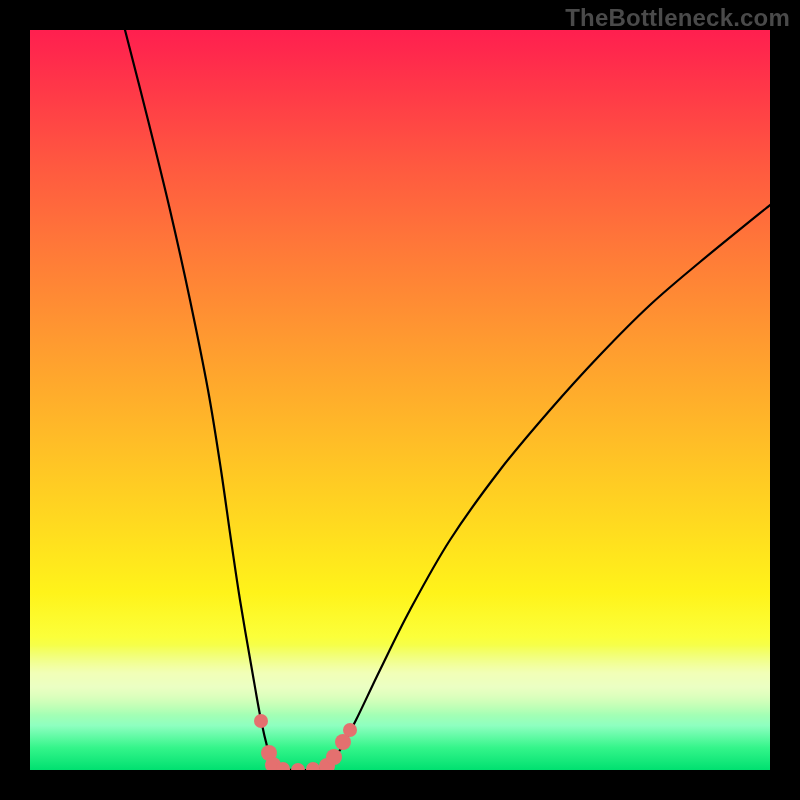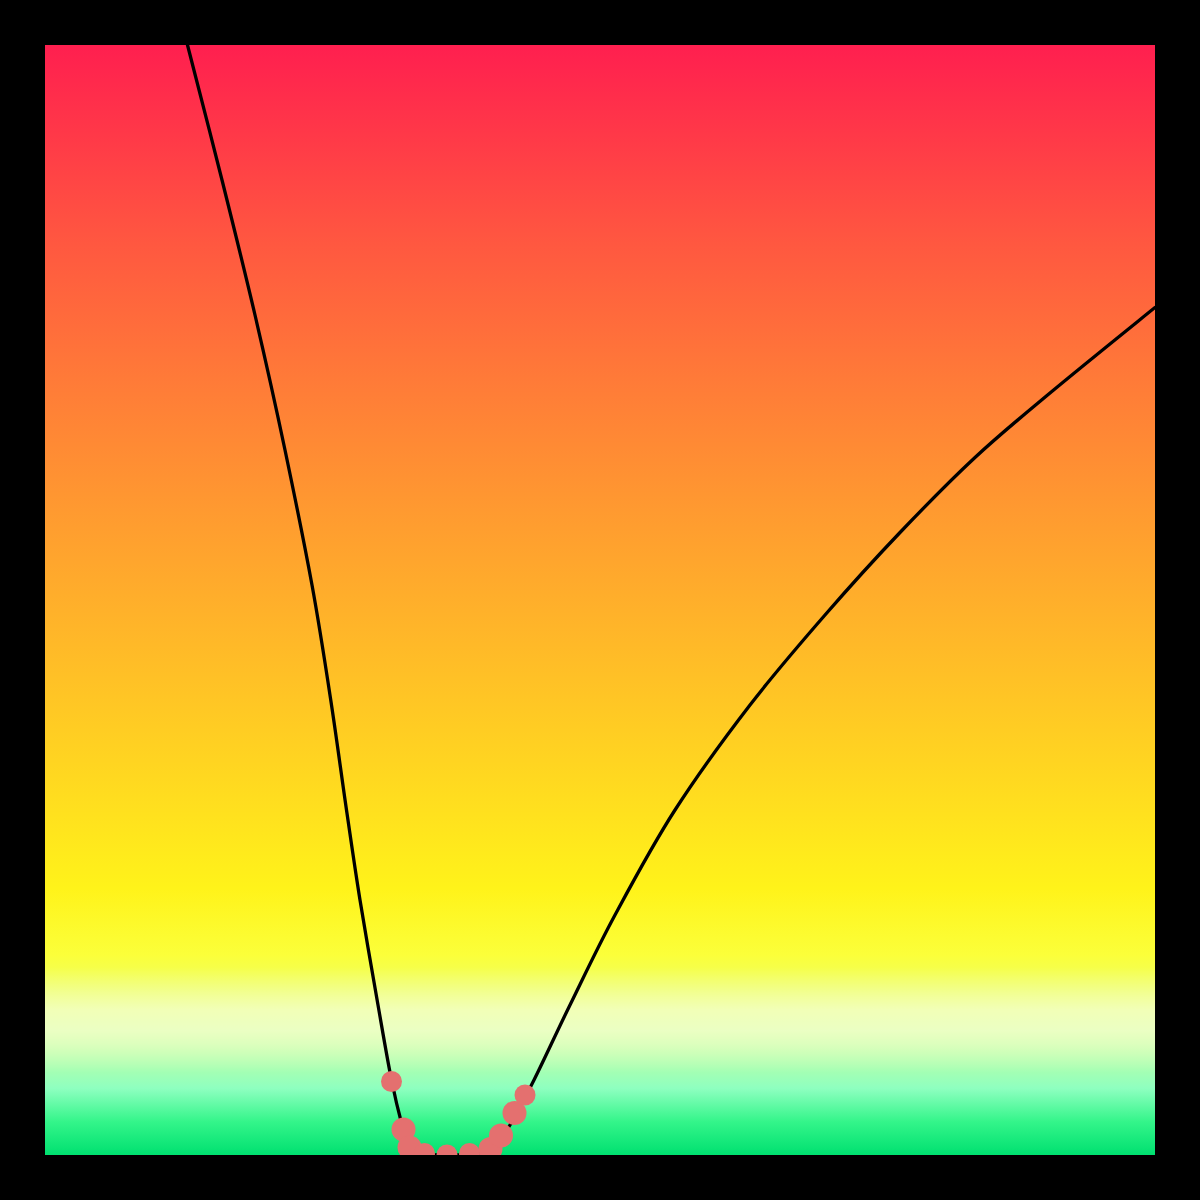--- a/index.html
+++ b/index.html
@@ -67,20 +67,21 @@
     position: absolute;
     inset: 0;
     width: 740px;
     height: 740px;
   }
 </style>
 </head>
 <body>
 
 <div class="frame">
+  <div class="watermark">TheBottleneck.com</div>
 
   <div class="plot">
     <div class="gradient"></div>
     <div class="bright-band"></div>
     <svg class="curve" viewBox="0 0 740 740" preserveAspectRatio="none">
       <g id="series-group">
           <path d="M 95 0 C 98.8 15.0, 110.5 60.0, 118 90 C 125.5 120.0, 133.0 150.0, 140 180 C 147.0 210.0, 153.7 240.0, 160 270 C 166.3 300.0, 172.8 331.7, 178 360 C 183.2 388.3, 187.2 415.0, 191 440 C 194.8 465.0, 197.8 488.3, 201 510 C 204.2 531.7, 206.5 548.3, 210 570 C 213.5 591.7, 218.5 620.0, 222 640 C 225.5 660.0, 228.3 676.7, 231 690 C 233.7 703.3, 236.0 712.5, 238 720 C 240.0 727.5, 242.2 732.5, 243 735" fill="none" stroke="#000000" stroke-width="2.2" stroke-linecap="round"></path>
           <path d="M 243 735 C 244.5 735.7, 248.5 738.2, 252 739 C 255.5 739.8, 260.0 739.8, 264 740 C 268.0 740.2, 272.0 740.2, 276 740 C 280.0 739.8, 284.3 739.7, 288 739 C 291.7 738.3, 296.3 736.5, 298 736" fill="none" stroke="#000000" stroke-width="2.2" stroke-linecap="round"></path>
           <path d="M 298 736 C 300.0 733.3, 305.3 727.7, 310 720 C 314.7 712.3, 319.3 703.3, 326 690 C 332.7 676.7, 341.0 658.3, 350 640 C 359.0 621.7, 368.3 601.7, 380 580 C 391.7 558.3, 405.0 533.3, 420 510 C 435.0 486.7, 453.3 461.7, 470 440 C 486.7 418.3, 503.3 399.2, 520 380 C 536.7 360.8, 553.3 342.5, 570 325 C 586.7 307.5, 603.3 290.5, 620 275 C 636.7 259.5, 650.0 248.7, 670 232 C 690.0 215.3, 728.3 184.5, 740 175" fill="none" stroke="#000000" stroke-width="2.2" stroke-linecap="round"></path>
         </g>

